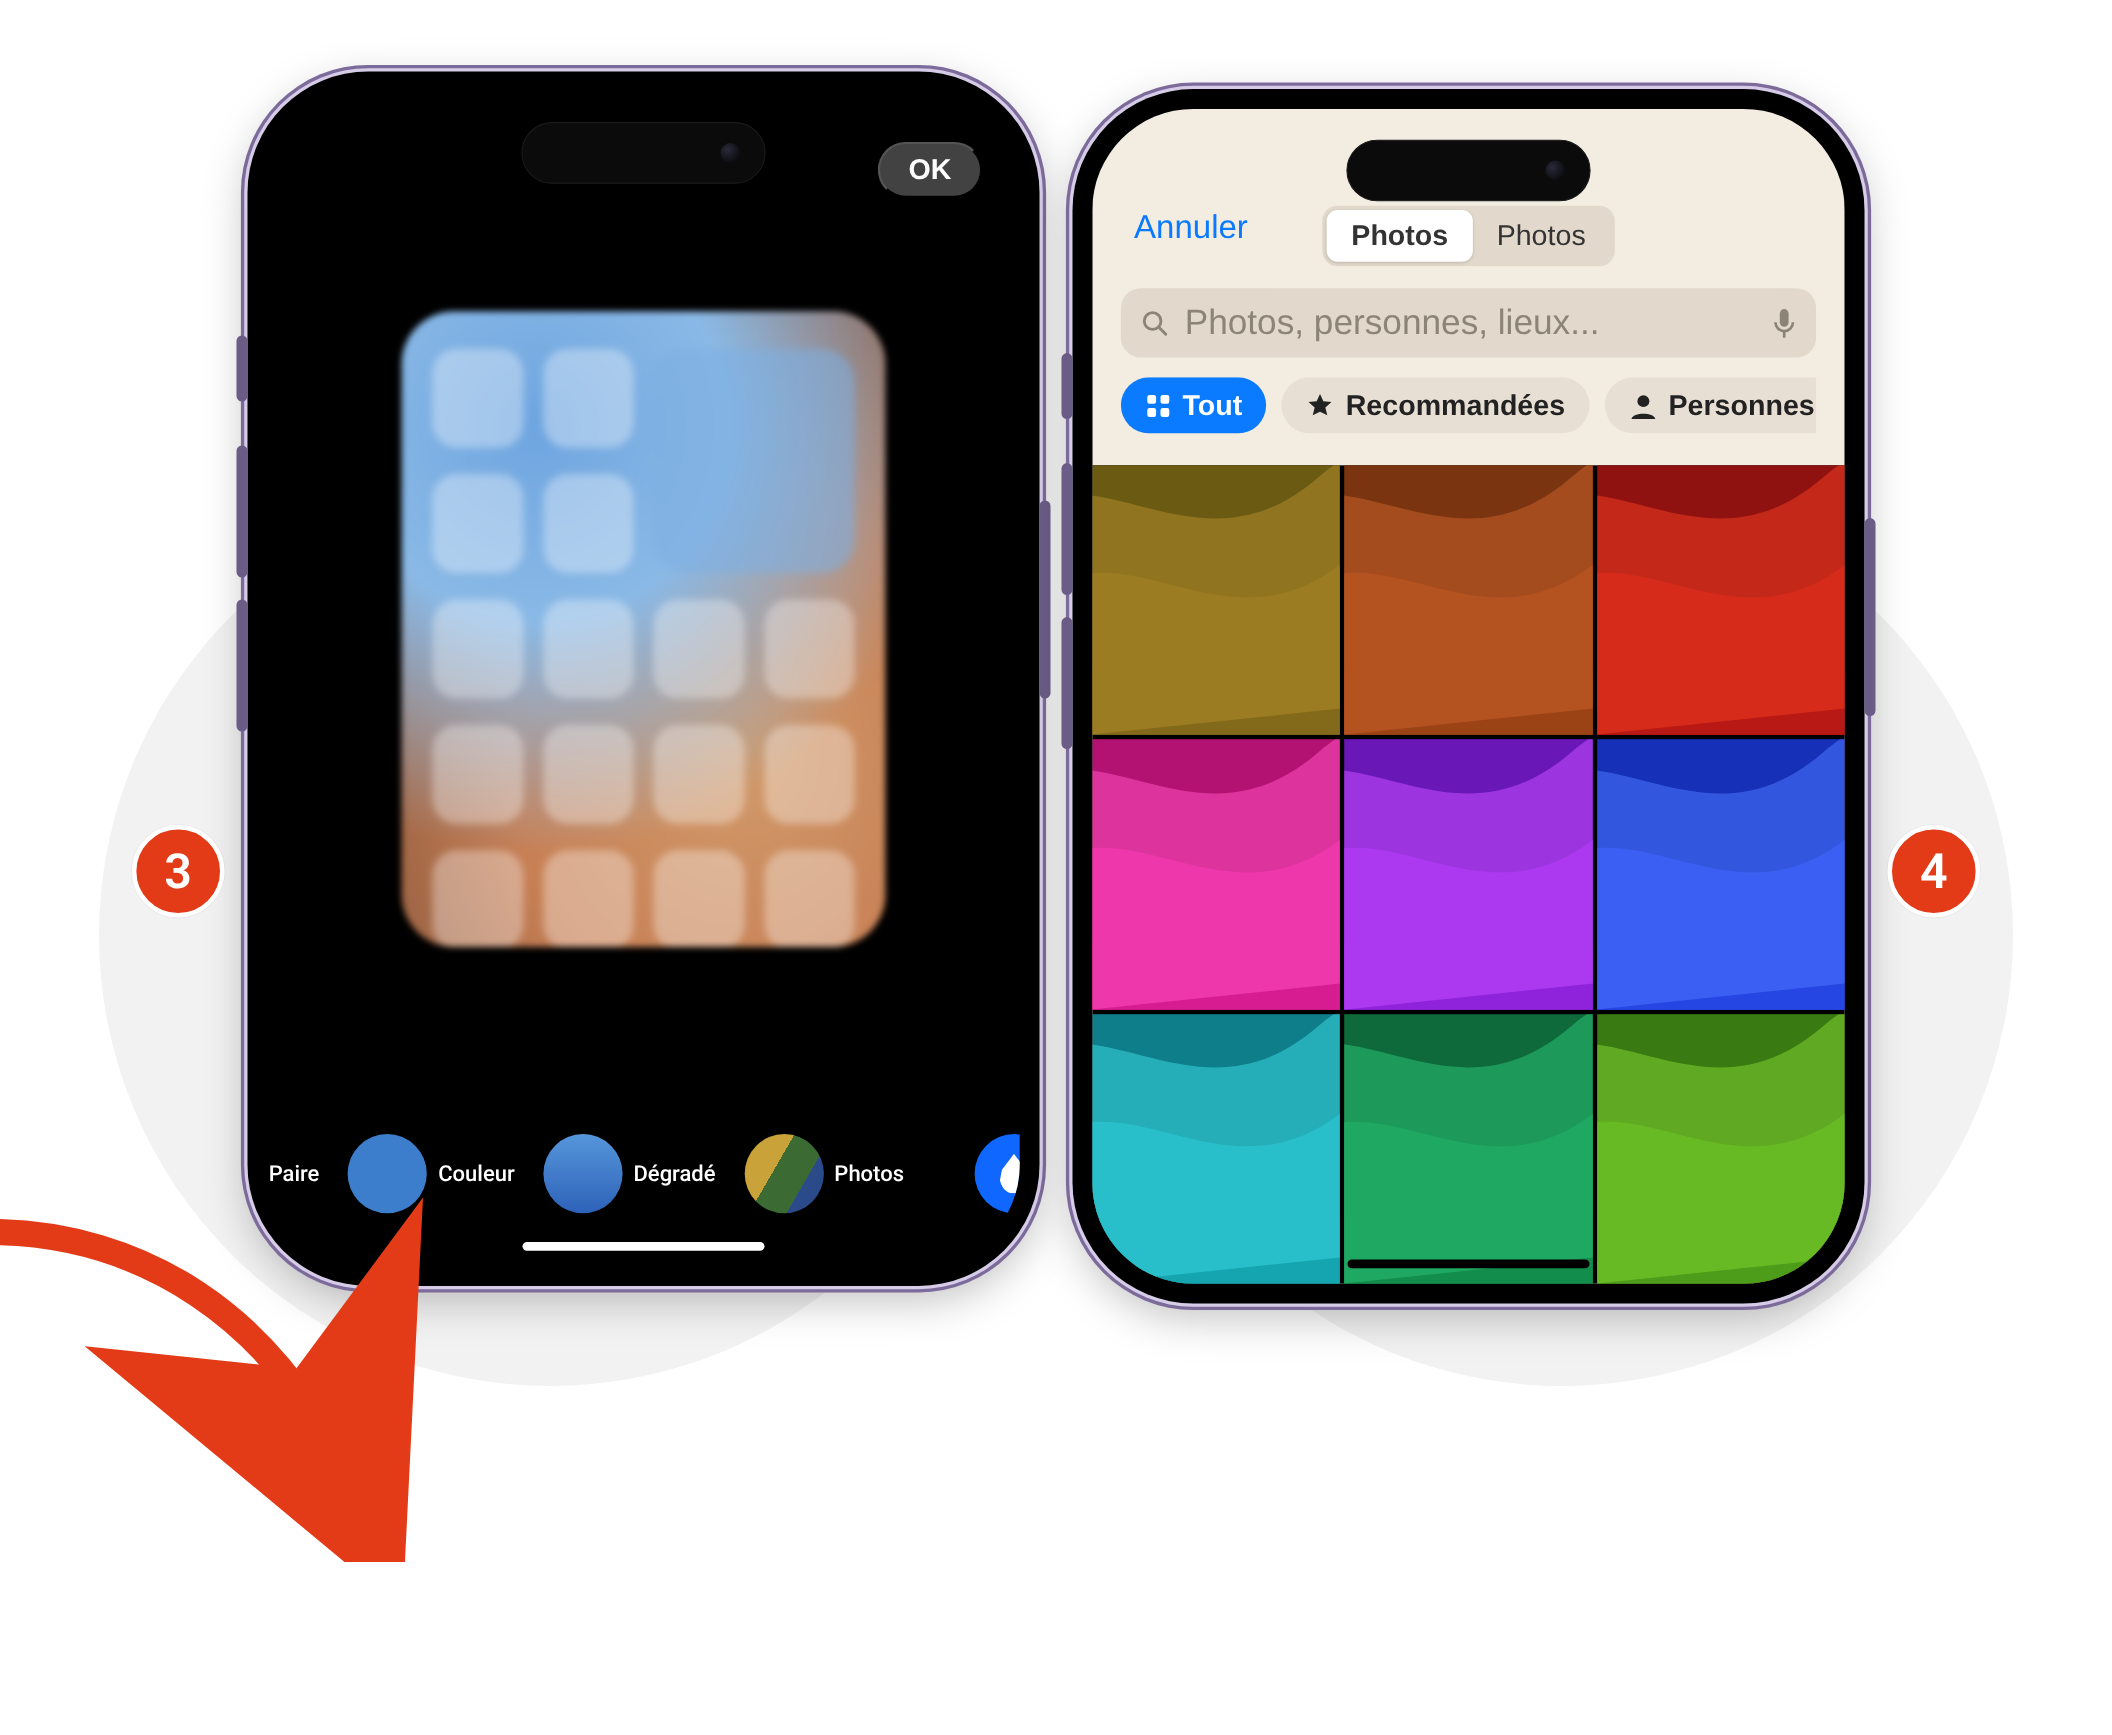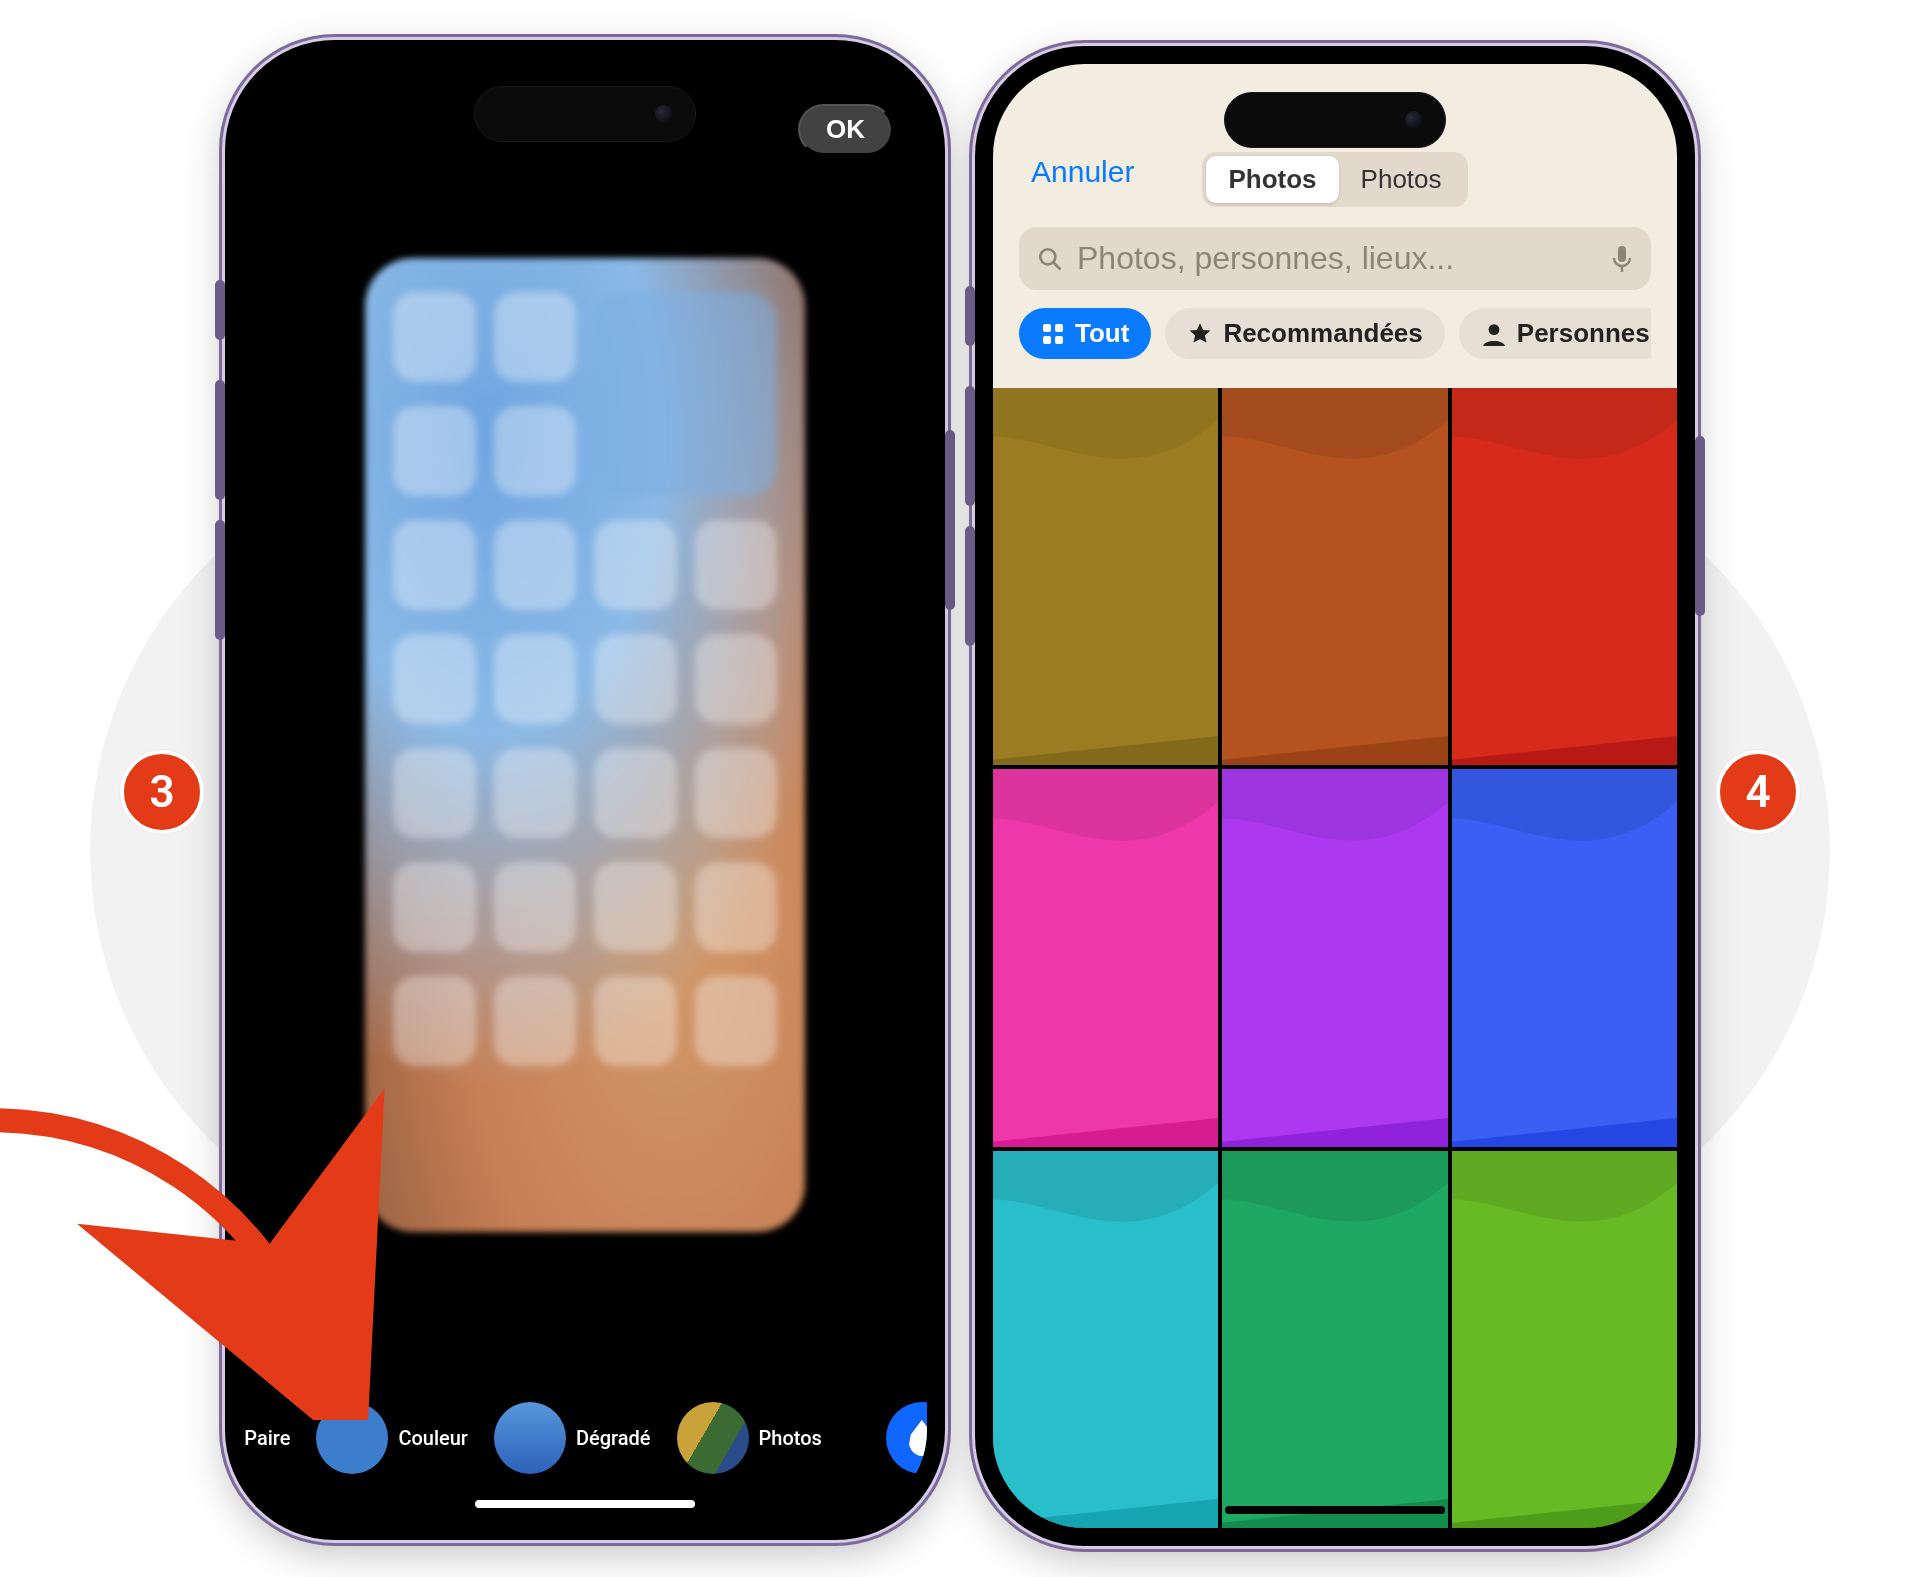--- a/index.html
+++ b/index.html
@@ -42,22 +42,23 @@
   
   .arrow-svg {
     position: absolute;
     z-index: 3;
     pointer-events: none;
   }
 
   
   .phone {
     position: absolute;
-    width: 720px; height: 1500px;
+    width: 720px; height: 1104px;
     z-index: 2;
+    margin-top: 25px;
   }
   .bezel {
     position: absolute; inset: 0;
     border-radius: 110px;
     background: #000;
     box-shadow:
       0 0 0 3px #d7cce8,
       0 0 0 6px #7b6a9a,
       0 12px 40px rgba(0,0,0,.25);
   }
@@ -376,21 +377,21 @@
             <div class="drop"></div>
           </div>
           <span>Tout</span>
         </div>
       </div>
 
       <div class="home-indicator"></div>
     </div>
   </div>
 
-  <div class="phone" style="right: 225px; top: 46px; border-radius: 20px;">
+  <div class="phone" style="right: 225px; top: 56px; border-radius: 20px;">
     <div class="bezel"></div>
     <div class="side-btn silence"></div>
     <div class="side-btn vol1"></div>
     <div class="side-btn vol2"></div>
     <div class="side-btn power"></div>
 
     <div class="screen">
       <div class="picker">
         <div class="island"></div>
 

